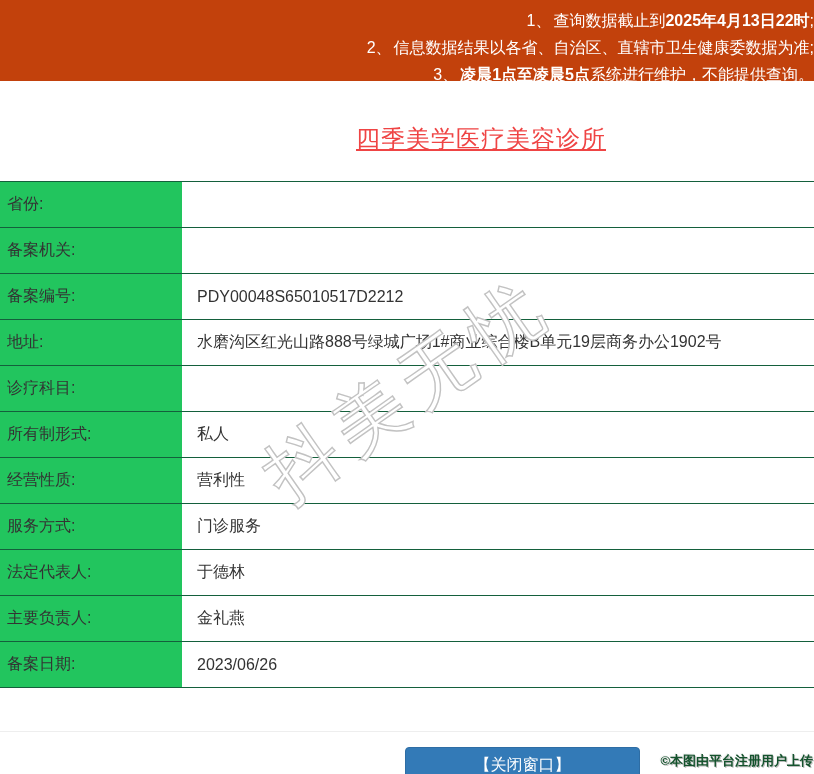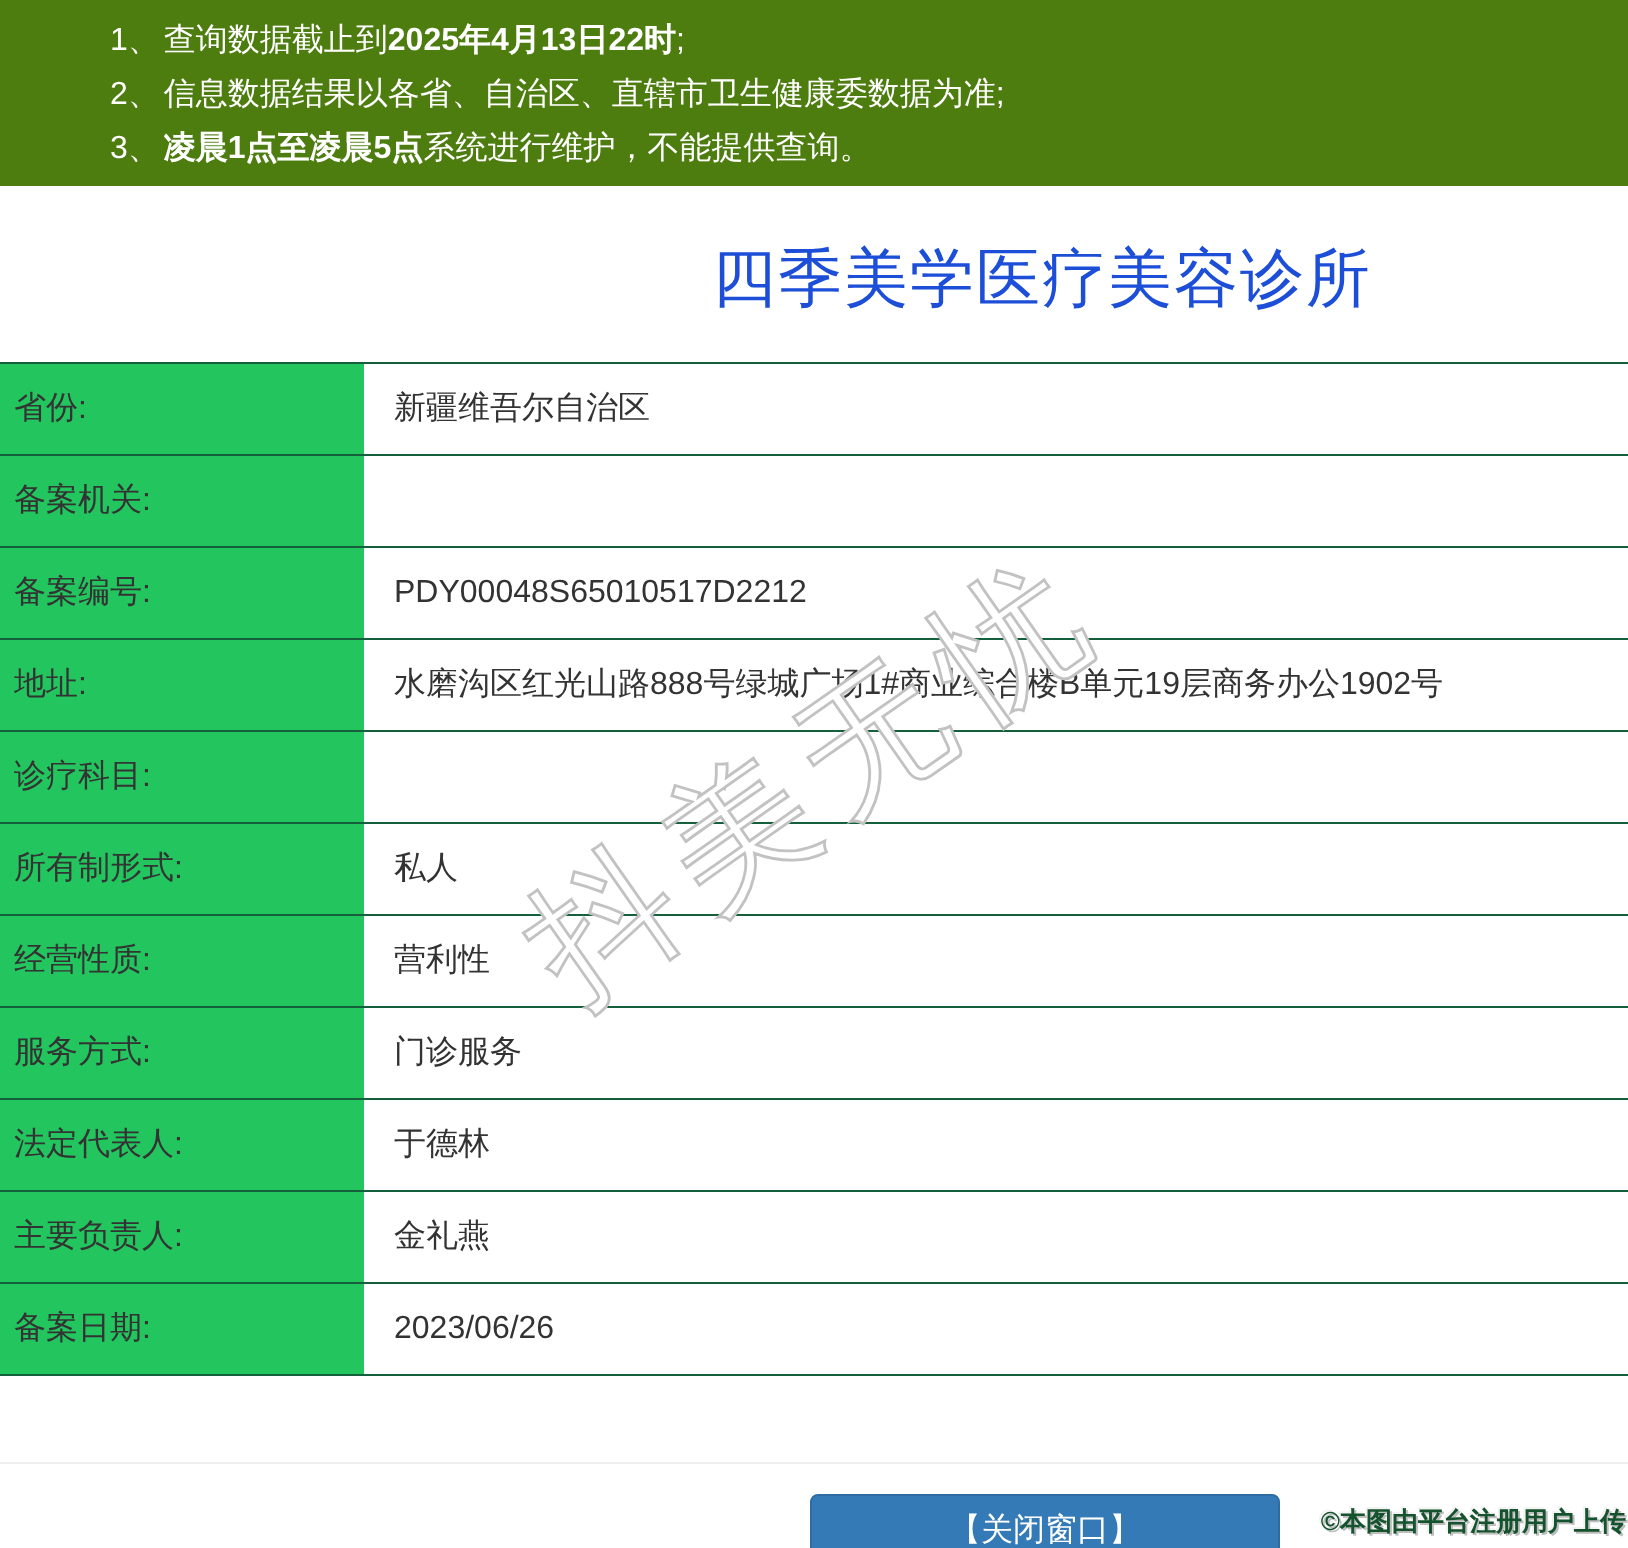--- a/index.html
+++ b/index.html
@@ -7,34 +7,34 @@
   body {
     font-family: "Liberation Sans", "DejaVu Sans", sans-serif;
     background: #ffffff;
     position: relative;
     color: #333333;
   }
   .page { position: relative; width: 814px; height: 774px; overflow: hidden; }
 
   
   .notice-bar {
-    position: absolute; top: 0; left: 0; width: 814px; height: 93px;
-    background: #4d7c0f; color: #ffffff;
+    position: absolute; top: 0; left: 0; width: 814px; height: 81px;
+    background: #c2410c; color: #ffffff;
     padding: 7px 0 0 55px;
-    font-size: 16px; line-height: 27px;
+    font-size: 16px; line-height: 27px; text-align: right;
   }
   .notice-line { white-space: nowrap; }
   .notice-line .num { margin-right: 2px; }
   .notice-line b { font-weight: bold; }
 
   
   .page-title {
     position: absolute; left: 356px; top: 119px;
-    font-size: 32px; line-height: 40px; font-weight: 400;
-    color: #1d4ed8; letter-spacing: 1px; white-space: nowrap;
+    font-size: 24px; line-height: 40px; font-weight: 400;
+    color: #ef4444; letter-spacing: 1px; white-space: nowrap; text-decoration: underline;
   }
 
   
   .info-table {
     position: absolute; left: 0; top: 181px; width: 814px;
     border-top: 1px solid #14603c;
   }
   .trow {
     display: flex; height: 46px;
     border-bottom: 1px solid #14603c;
@@ -105,21 +105,20 @@
     <div class="notice-line">
       <span class="num">3、</span><span></span><b>凌晨1点至凌晨5点</b><span>系统进行维护，不能提供查询。</span>
     </div>
   </div>
 
   <div class="page-title">四季美学医疗美容诊所</div>
 
   <div class="info-table">
     <div class="trow">
       <div class="tlabel">省份:</div>
-      <div class="tvalue">新疆维吾尔自治区</div>
     </div>
     <div class="trow">
       <div class="tlabel">备案机关:</div>
     </div>
     <div class="trow">
       <div class="tlabel">备案编号:</div>
       <div class="tvalue">PDY00048S65010517D2212</div>
     </div>
     <div class="trow">
       <div class="tlabel">地址:</div>

